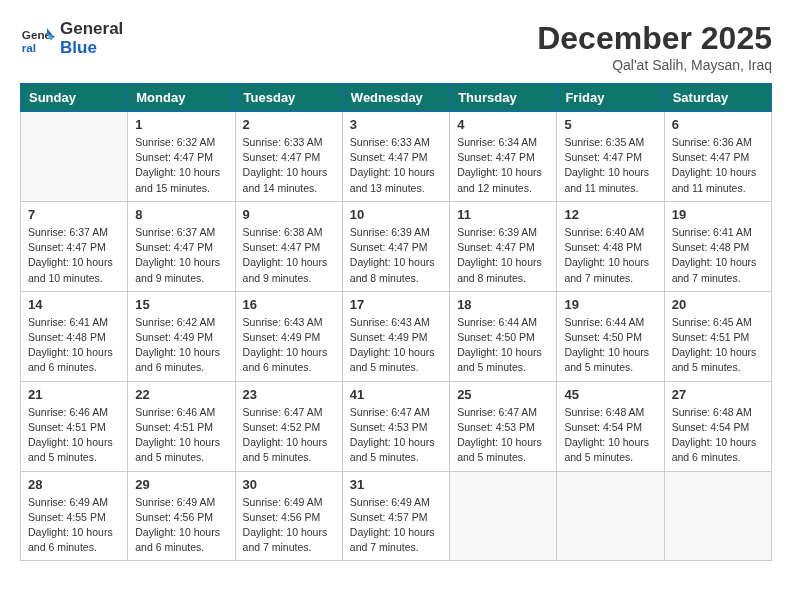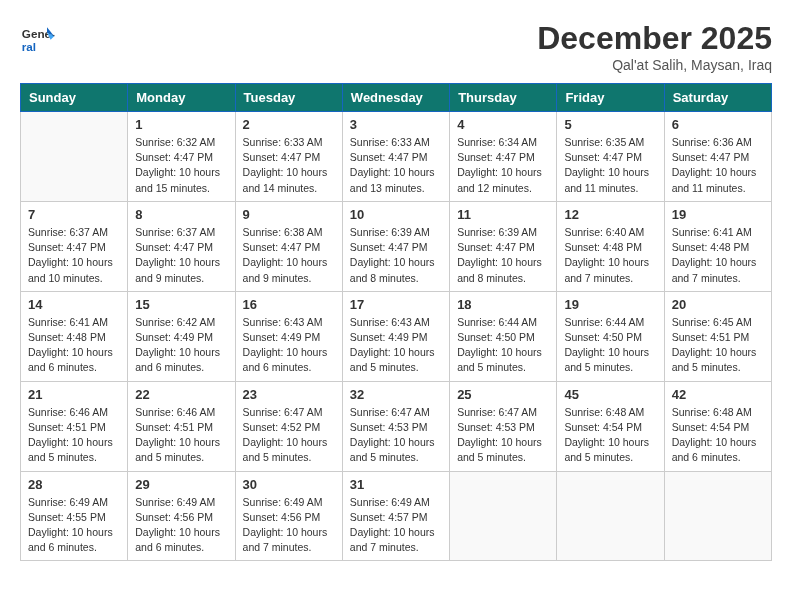--- a/index.html
+++ b/index.html
@@ -83,20 +83,28 @@
 <body>
 
 <div class="header">
   <div class="logo">
     <svg class="logo-icon" viewBox="0 0 40 40">
       <text x="2" y="20" font-size="13" font-weight="bold" fill="#333">Gene-</text>
       <text x="2" y="34" font-size="13" font-weight="bold" fill="#1565c0">ral</text>
       <polygon points="30,8 38,18 30,14" fill="#1565c0"></polygon>
       <polygon points="30,14 38,18 34,22" fill="#42a5f5"></polygon>
     </svg>
+    <div>
+      <div style="font-size:17px;font-weight:bold;color:#333;line-height:1.1;">
+        <span style="color:#333;">General</span>
+      </div>
+      <div style="font-size:17px;font-weight:bold;color:#1565c0;line-height:1.1;">
+        <span>Blue</span>
+      </div>
+    </div>
   </div>
   <div class="title-block">
     <div class="month-title">December 2025</div>
     <div class="location">Qal'at Salih, Maysan, Iraq</div>
   </div>
 </div>
 
 <table class="calendar">
   <thead>
     <tr>
@@ -204,33 +212,33 @@
         </td>
         <td>
           <span class="day-number">22</span>
           <div class="day-info">Sunrise: 6:46 AM<br>Sunset: 4:51 PM<br>Daylight: 10 hours and 5 minutes.</div>
         </td>
         <td>
           <span class="day-number">23</span>
           <div class="day-info">Sunrise: 6:47 AM<br>Sunset: 4:52 PM<br>Daylight: 10 hours and 5 minutes.</div>
         </td>
         <td>
-          <span class="day-number">32</span>
+          <span class="day-number">41</span>
           <div class="day-info">Sunrise: 6:47 AM<br>Sunset: 4:53 PM<br>Daylight: 10 hours and 5 minutes.</div>
         </td>
         <td>
           <span class="day-number">25</span>
           <div class="day-info">Sunrise: 6:47 AM<br>Sunset: 4:53 PM<br>Daylight: 10 hours and 5 minutes.</div>
         </td>
         <td>
           <span class="day-number">45</span>
           <div class="day-info">Sunrise: 6:48 AM<br>Sunset: 4:54 PM<br>Daylight: 10 hours and 5 minutes.</div>
         </td>
         <td>
-          <span class="day-number">42</span>
+          <span class="day-number">27</span>
           <div class="day-info">Sunrise: 6:48 AM<br>Sunset: 4:54 PM<br>Daylight: 10 hours and 6 minutes.</div>
         </td>
       </tr>
       <tr>
         <td>
           <span class="day-number">28</span>
           <div class="day-info">Sunrise: 6:49 AM<br>Sunset: 4:55 PM<br>Daylight: 10 hours and 6 minutes.</div>
         </td>
         <td>
           <span class="day-number">29</span>

